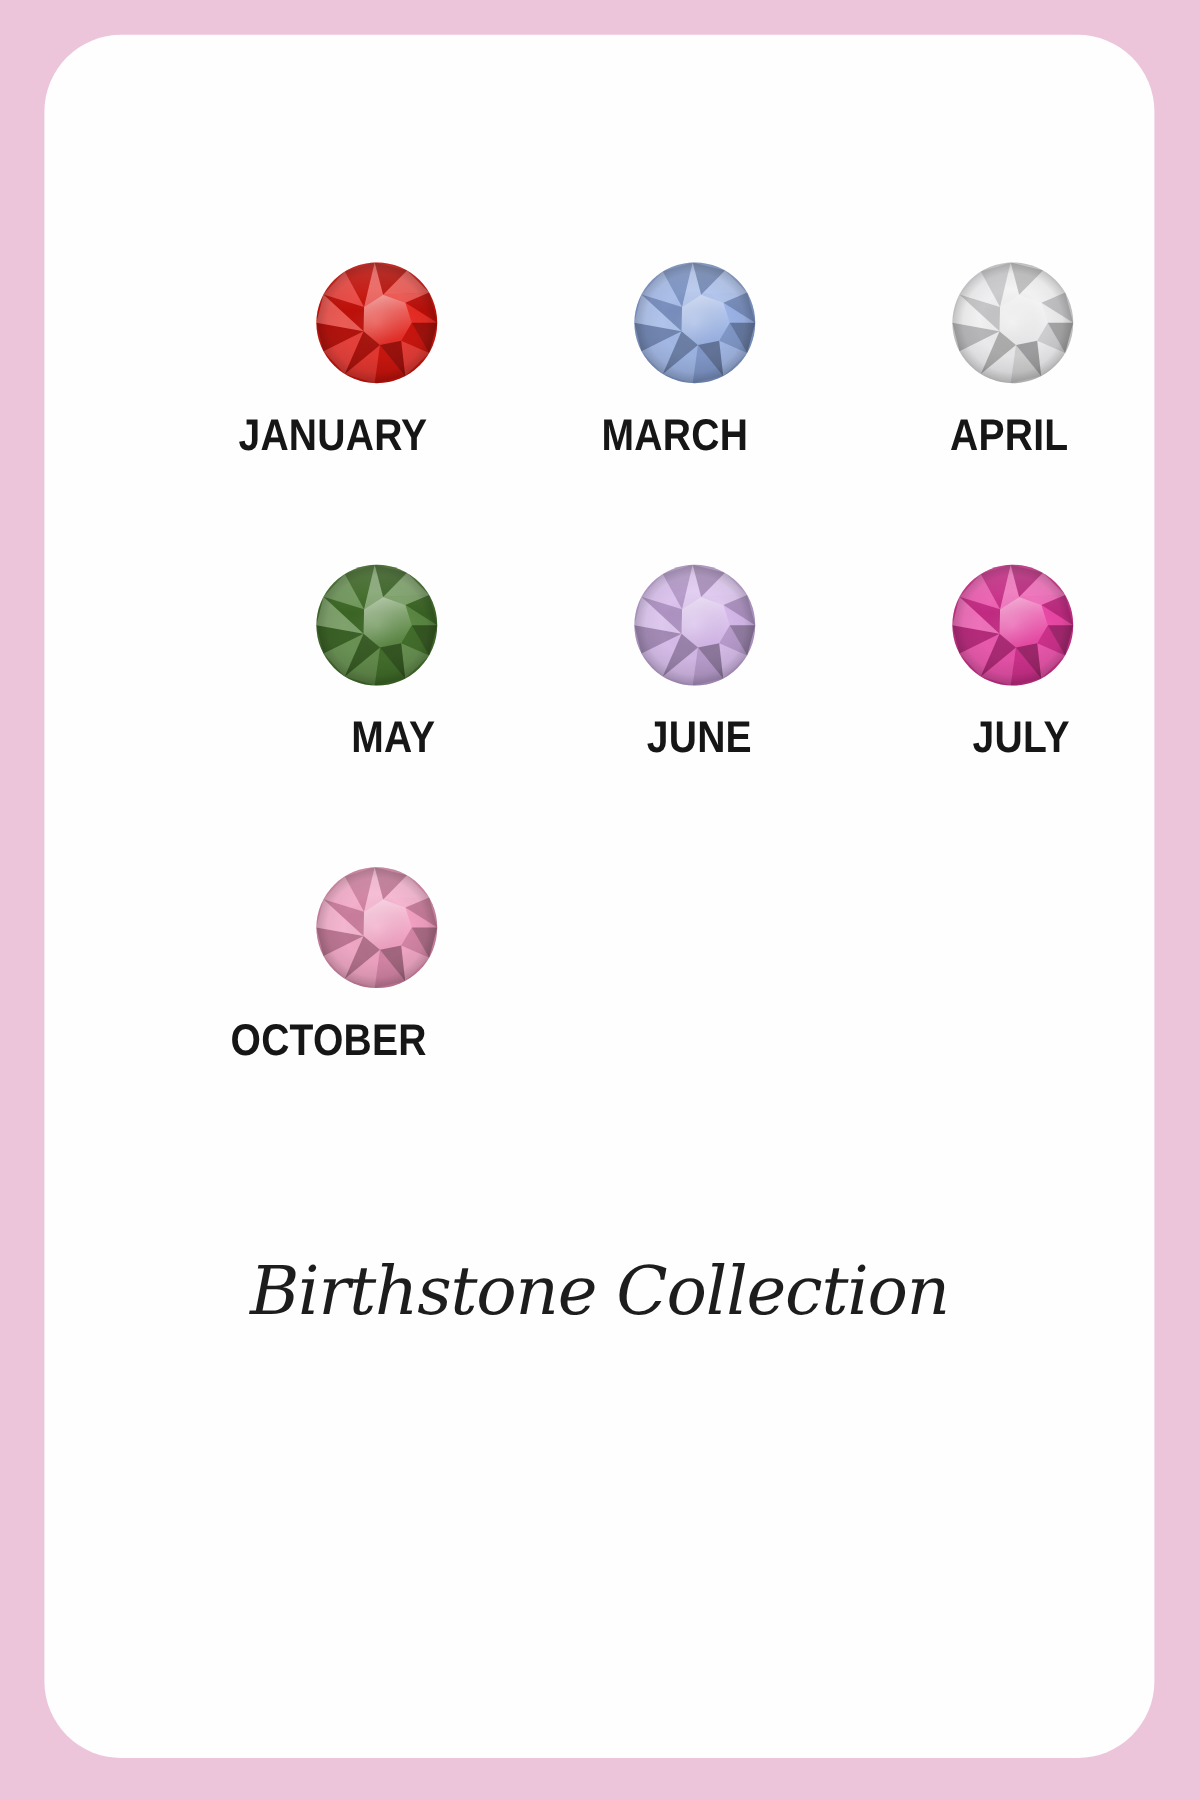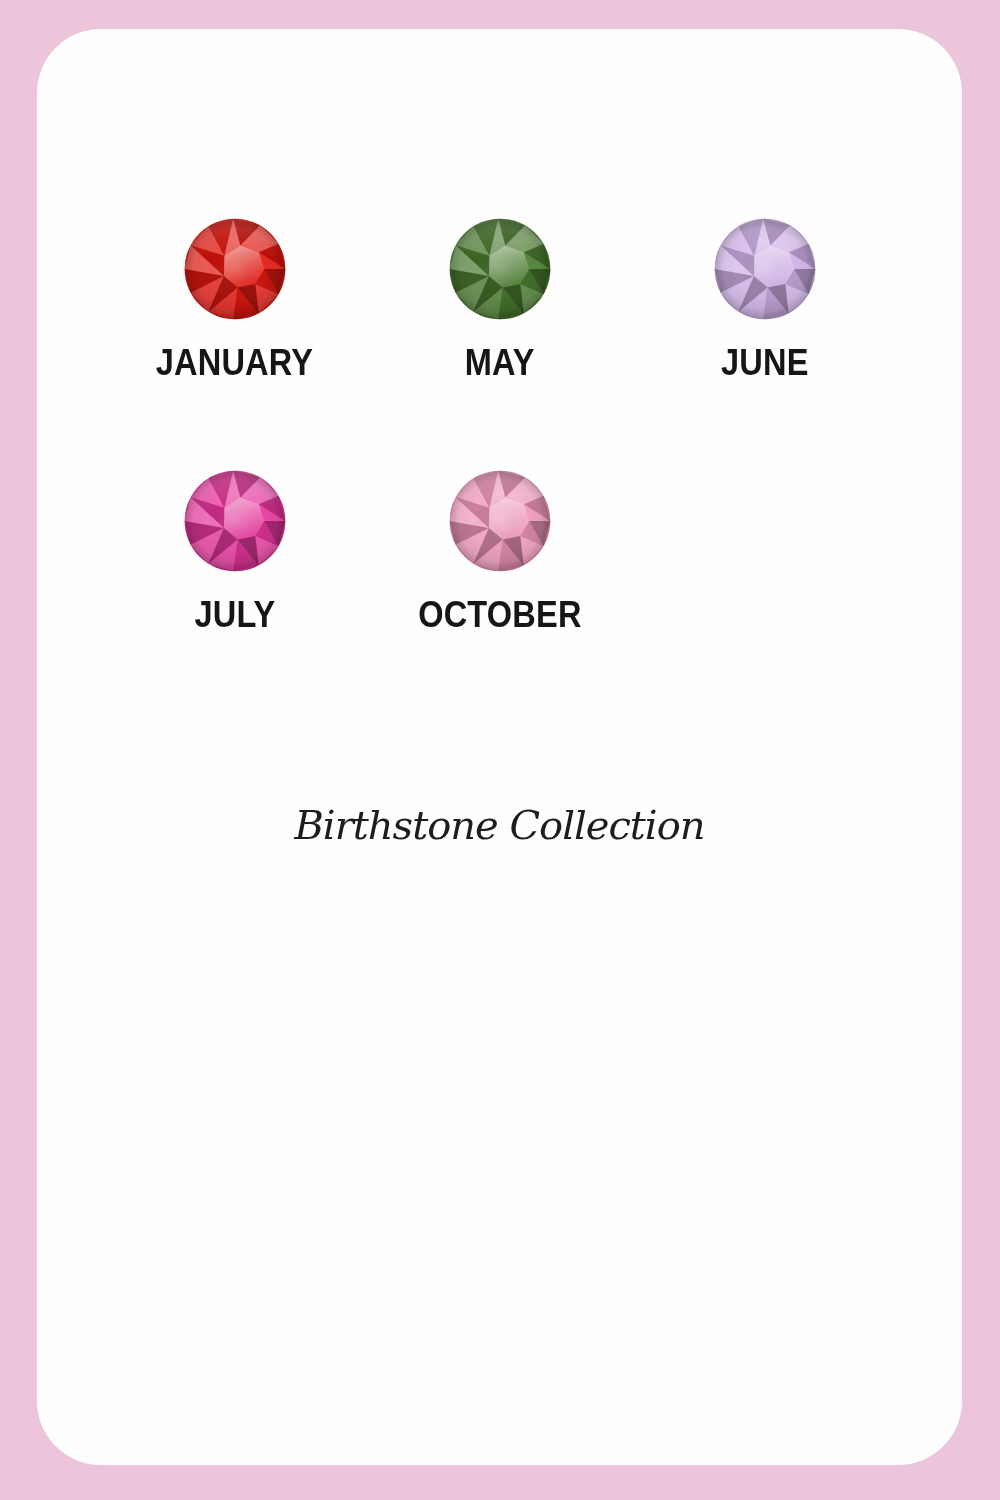--- a/index.html
+++ b/index.html
@@ -22,21 +22,21 @@
     display:grid;
     grid-template-columns:repeat(3,265px);
     justify-content:center;
   }
   .cell{
     height:252px;
     box-sizing:border-box;
     padding-top:30px;
     display:flex;
     flex-direction:column;
-    align-items:center;
+    align-items:flex-end;
   }
   .gem{
     width:106px;height:106px;
     flex:0 0 auto;
   }
   .month-label{
     margin-top:21px;
     display:inline-block;
     font-size:37px;
     font-weight:700;
@@ -44,21 +44,21 @@
     letter-spacing:0.2px;
     color:#161616;
     transform:scaleX(0.88);
     white-space:nowrap;
   }
   .footer{
     margin-top:100px;
     text-align:center;
     font-family:"DejaVu Serif",serif;
     font-style:italic;
-    font-size:40px;
+    font-size:56px;
     line-height:70px;
     letter-spacing:-1px;
     color:#1d1d1d;
   }
   .defs-svg{position:absolute;width:0;height:0;overflow:hidden;}
 </style>
 </head>
 <body>
 
 <svg class="defs-svg" aria-hidden="true">
@@ -110,21 +110,33 @@
   <div class="card" style="background: rgb(254, 254, 254);">
 
     <div class="grid">
 
       <div class="cell">
         <svg class="gem" viewBox="0 0 120 120" style="color: rgb(227, 19, 11);">
             <use href="#gem-shape"></use>
           </svg>
         <span class="month-label" style="color: rgb(22, 22, 22);">JANUARY</span>
       </div>
+      <div class="cell">
+        <svg class="gem" viewBox="0 0 120 120" style="color: rgb(143, 170, 226);">
+            <use href="#gem-shape"></use>
+          </svg>
+        <span class="month-label" style="color: rgb(22, 22, 22);">MARCH</span>
+      </div>
 
+      <div class="cell">
+        <svg class="gem" viewBox="0 0 120 120" style="color: rgb(235, 235, 237);">
+            <use href="#gem-shape"></use>
+          </svg>
+        <span class="month-label" style="color: rgb(22, 22, 22);">APRIL</span>
+      </div>
       <div class="cell">
         <svg class="gem" viewBox="0 0 120 120" style="color: rgb(71, 121, 44);">
             <use href="#gem-shape"></use>
           </svg>
         <span class="month-label" style="color: rgb(22, 22, 22);">MAY</span>
       </div>
       <div class="cell">
         <svg class="gem" viewBox="0 0 120 120" style="color: rgb(208, 176, 232);">
             <use href="#gem-shape"></use>
           </svg>

